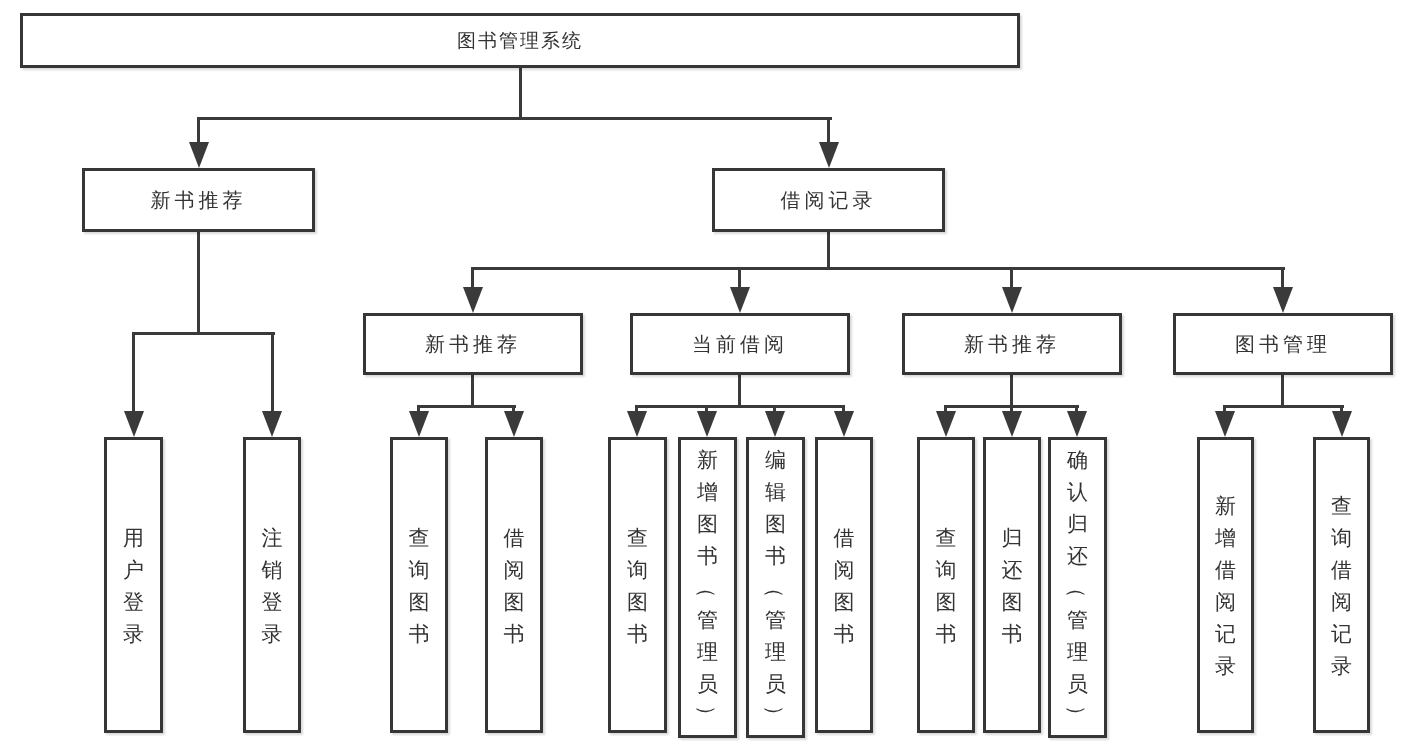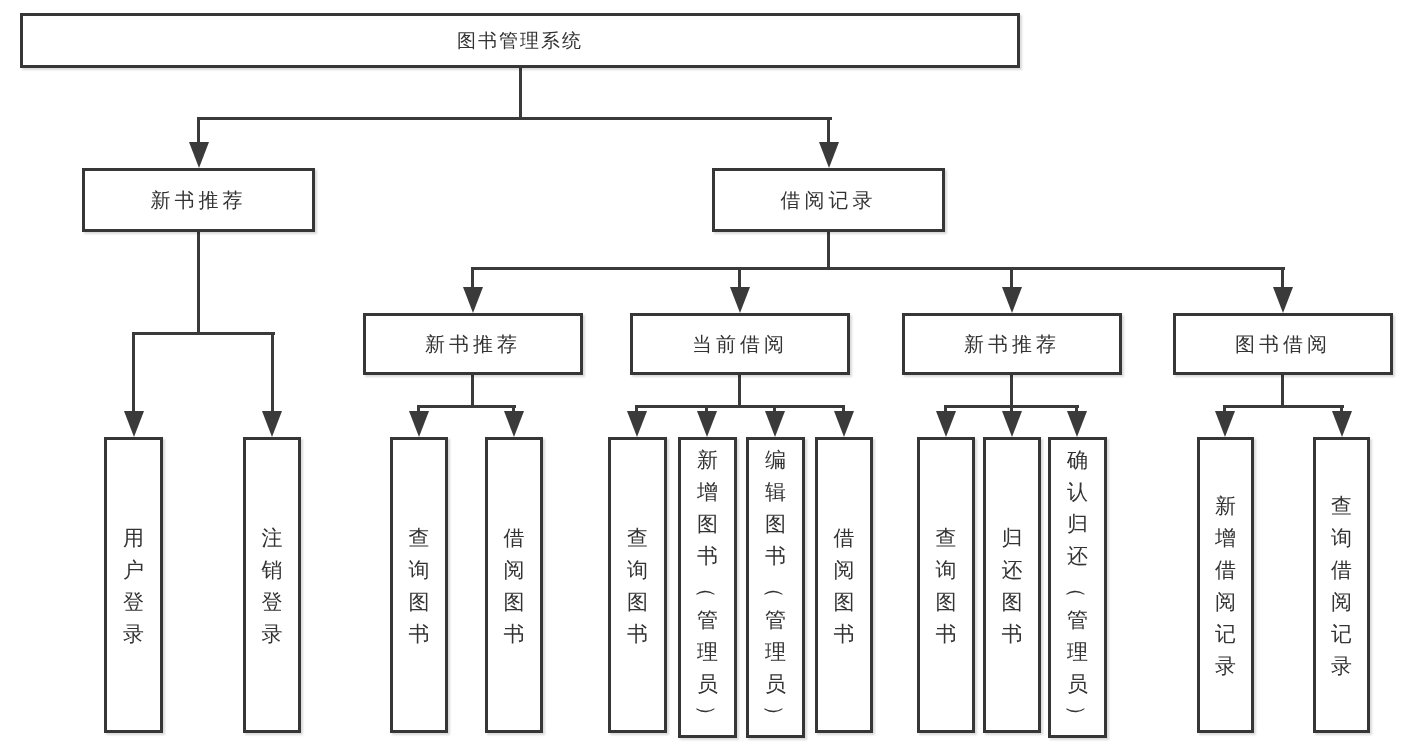--- a/index.html
+++ b/index.html
@@ -107,21 +107,21 @@
   <div class="box" style="left:363px;top:313px;width:220px;height:62px">
     <span class="hlabel">新书推荐</span>
   </div>
   <div class="box" style="left:630px;top:313px;width:220px;height:62px">
     <span class="hlabel">当前借阅</span>
   </div>
   <div class="box" style="left:902px;top:313px;width:220px;height:62px">
     <span class="hlabel">新书推荐</span>
   </div>
   <div class="box" style="left:1173px;top:313px;width:220px;height:62px">
-    <span class="hlabel">图书借阅</span>
+    <span class="hlabel">图书管理</span>
   </div>
 
   <div class="box" style="left:104px;top:437px;width:59px;height:296px">
     <div class="vtext">
         <span class="vchar">用</span>
         <span class="vchar">户</span>
         <span class="vchar">登</span>
         <span class="vchar">录</span>
       </div>
   </div>

